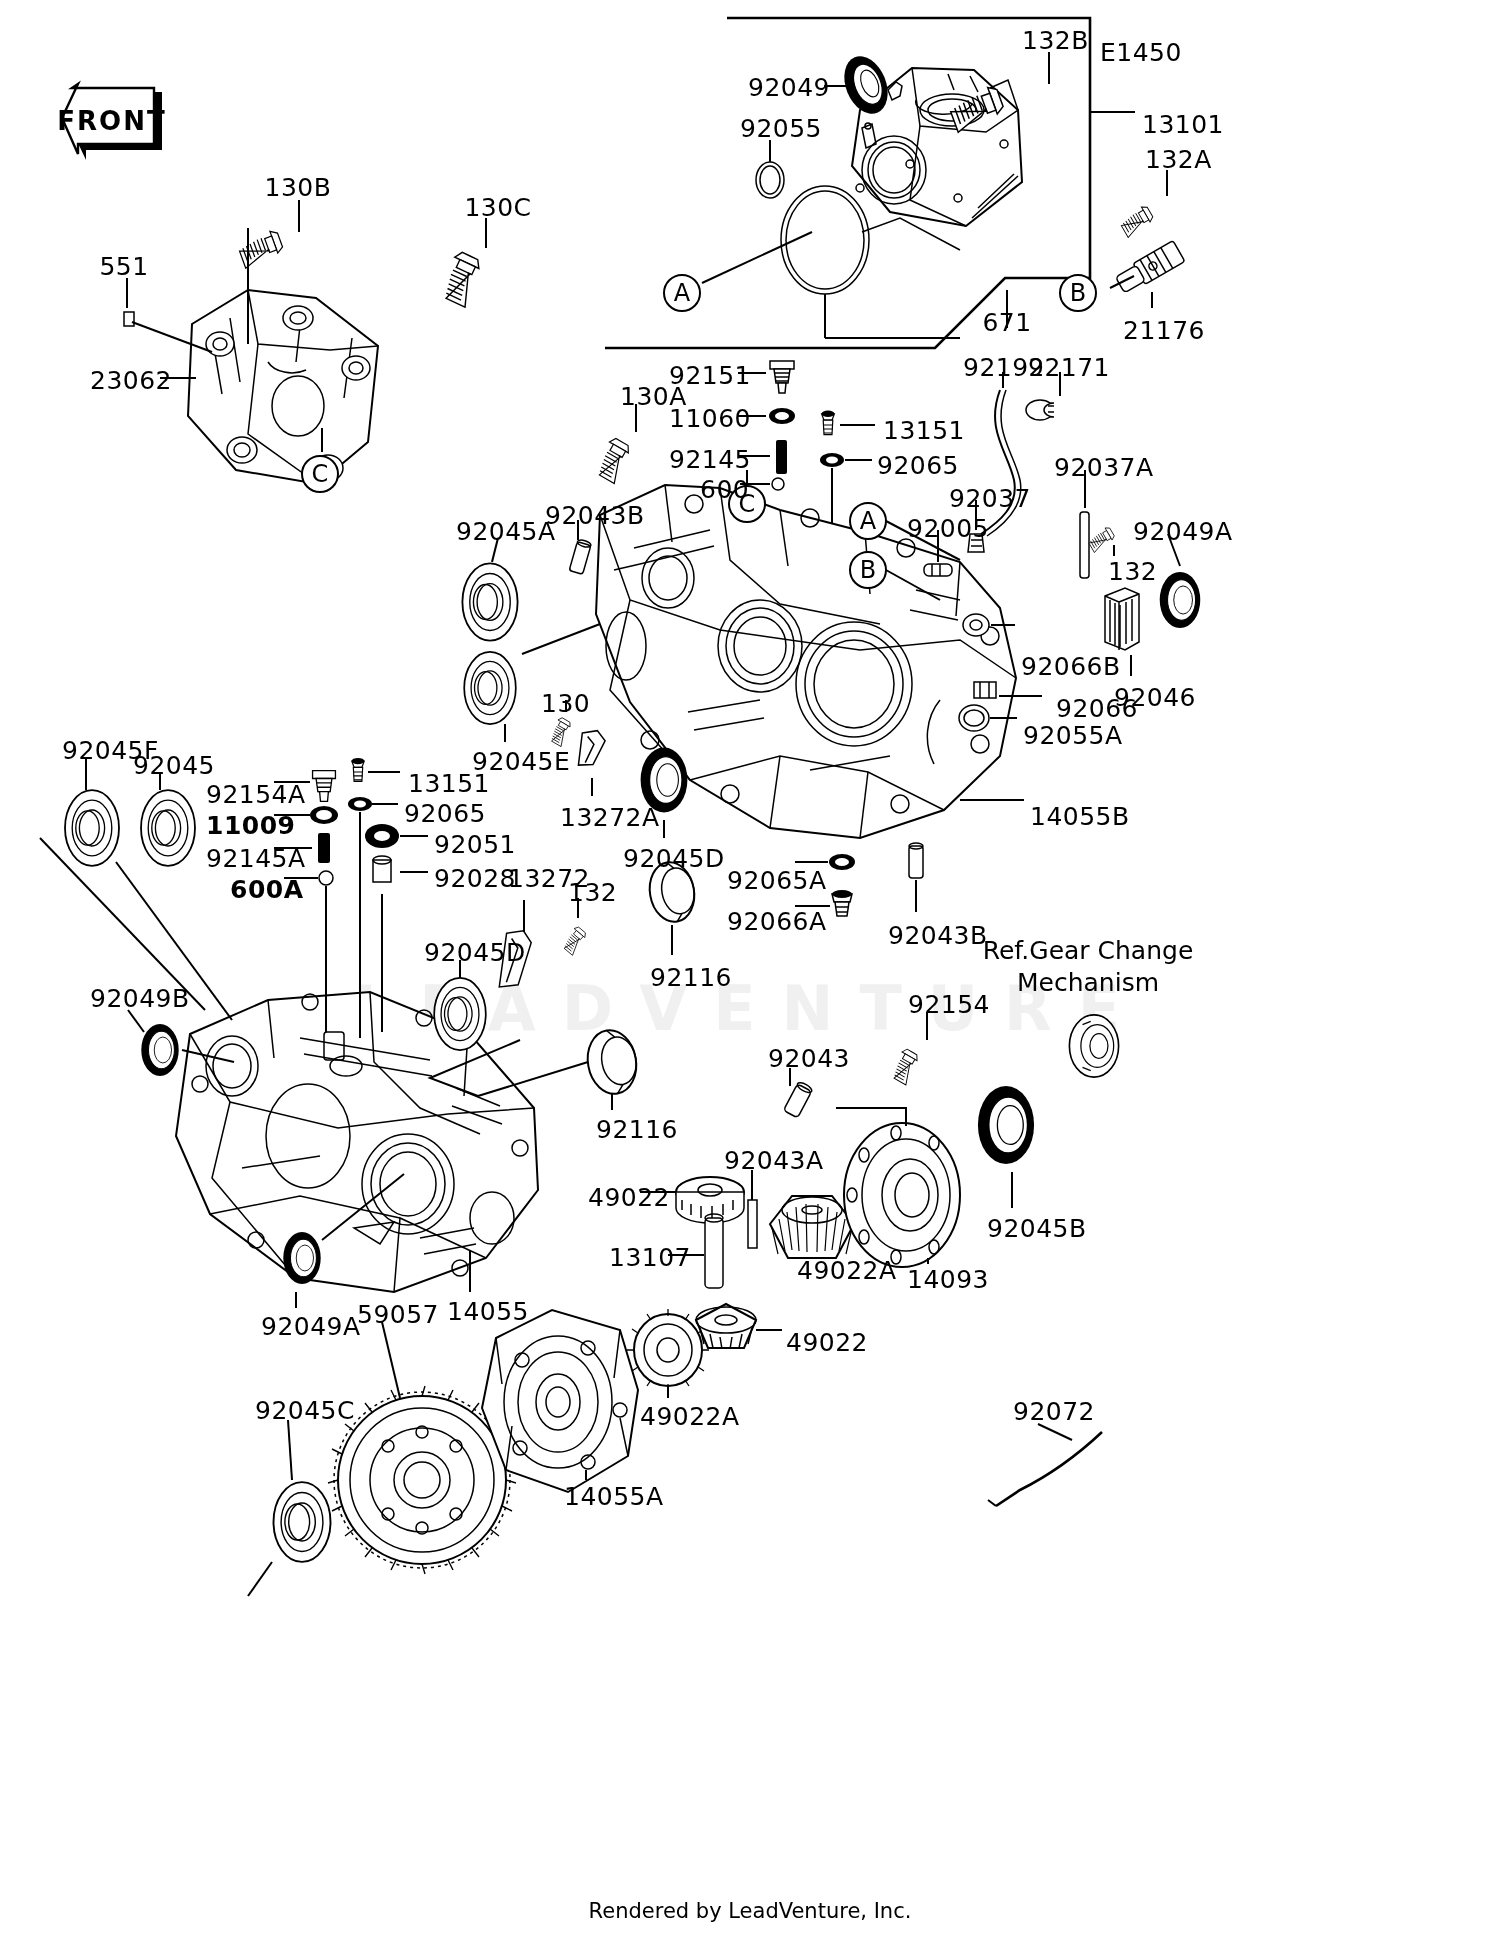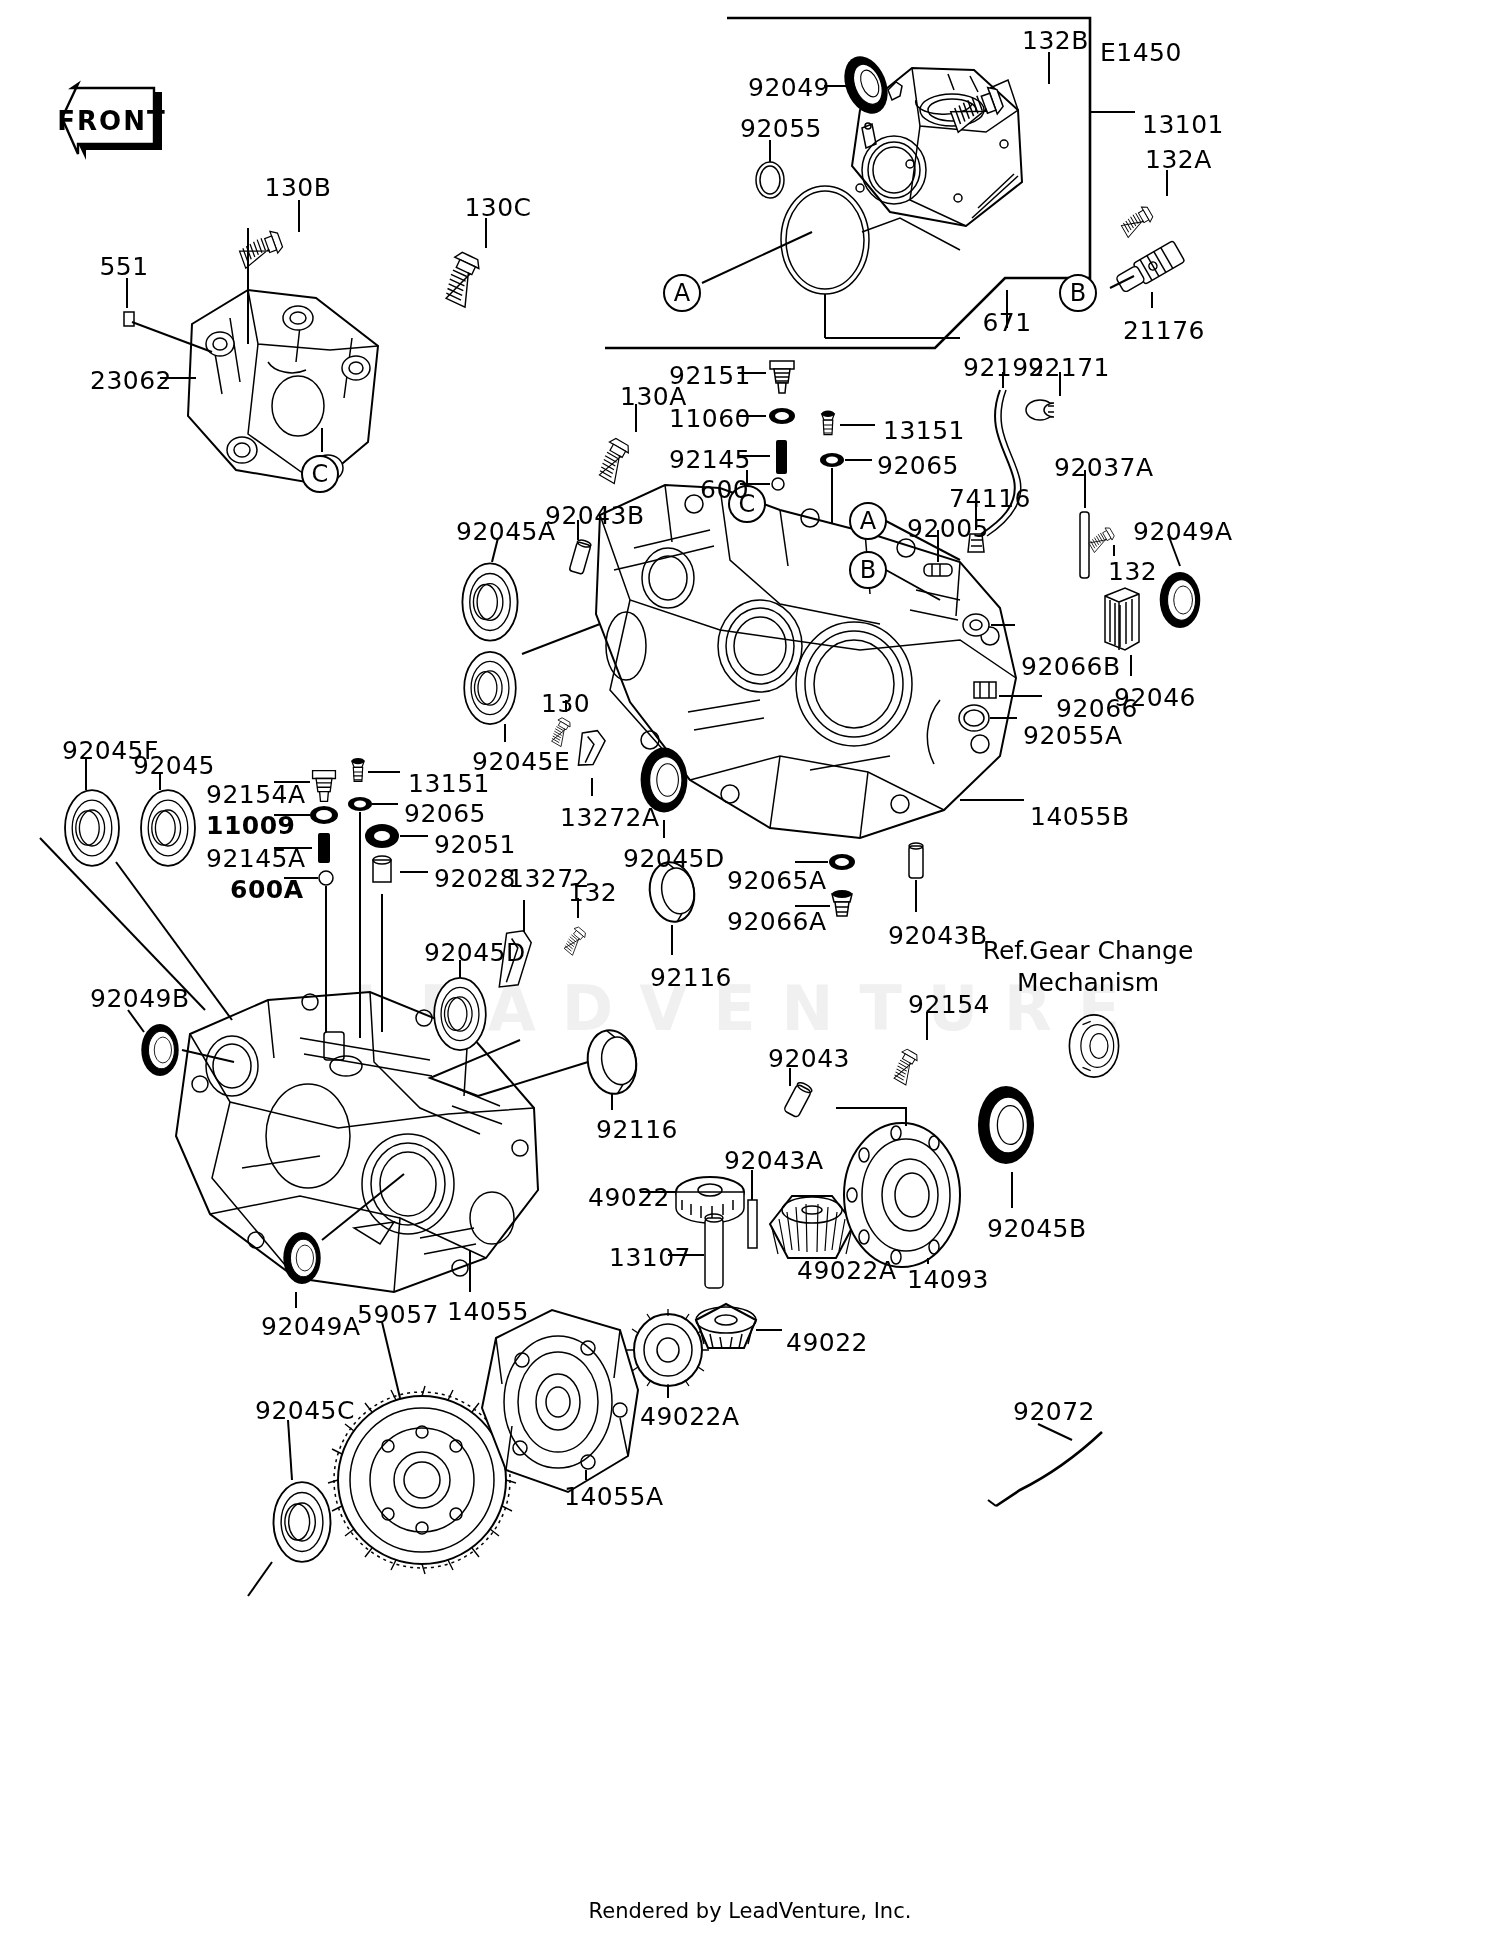--- a/index.html
+++ b/index.html
@@ -649,21 +649,21 @@
       <div class="lbl" style="left: 669px; top: 363px;">92151</div>
       <div class="lbl" style="left: 669px; top: 406px;">11060</div>
       <div class="lbl" style="left: 669px; top: 447px;">92145</div>
       <div class="lbl" style="left: 700px; top: 477px;">600</div>
       <div class="lbl" style="left: 620px; top: 384px;">130A</div>
       <div class="lbl" style="left: 883px; top: 418px;">13151</div>
       <div class="lbl" style="left: 877px; top: 453px;">92065</div>
       <div class="lbl" style="left: 963px; top: 355px;">92192</div>
       <div class="lbl" style="left: 1028px; top: 355px;">92171</div>
       <div class="lbl" style="left: 1054px; top: 455px;">92037A</div>
-      <div class="lbl" style="left: 949px; top: 486px;">74116</div>
+      <div class="lbl" style="left: 949px; top: 486px;">92037</div>
       <div class="lbl" style="left: 907px; top: 516px;">92005</div>
       <div class="lbl" style="left: 1108px; top: 559px;">132</div>
       <div class="lbl" style="left: 1133px; top: 519px;">92049A</div>
       <div class="lbl" style="left: 1021px; top: 654px;">92066B</div>
       <div class="lbl" style="left: 1114px; top: 685px;">92046</div>
       <div class="lbl" style="left: 1048px; top: 696px; margin-left: 8px;">92066</div>
       <div class="lbl" style="left: 1023px; top: 723px;">92055A</div>
       <div class="lbl" style="left: 1030px; top: 804px;">14055B</div>
       <div class="lbl" style="left: 545px; top: 503px;">92043B</div>
       <div class="lbl" style="left: 456px; top: 519px;">92045A</div>

